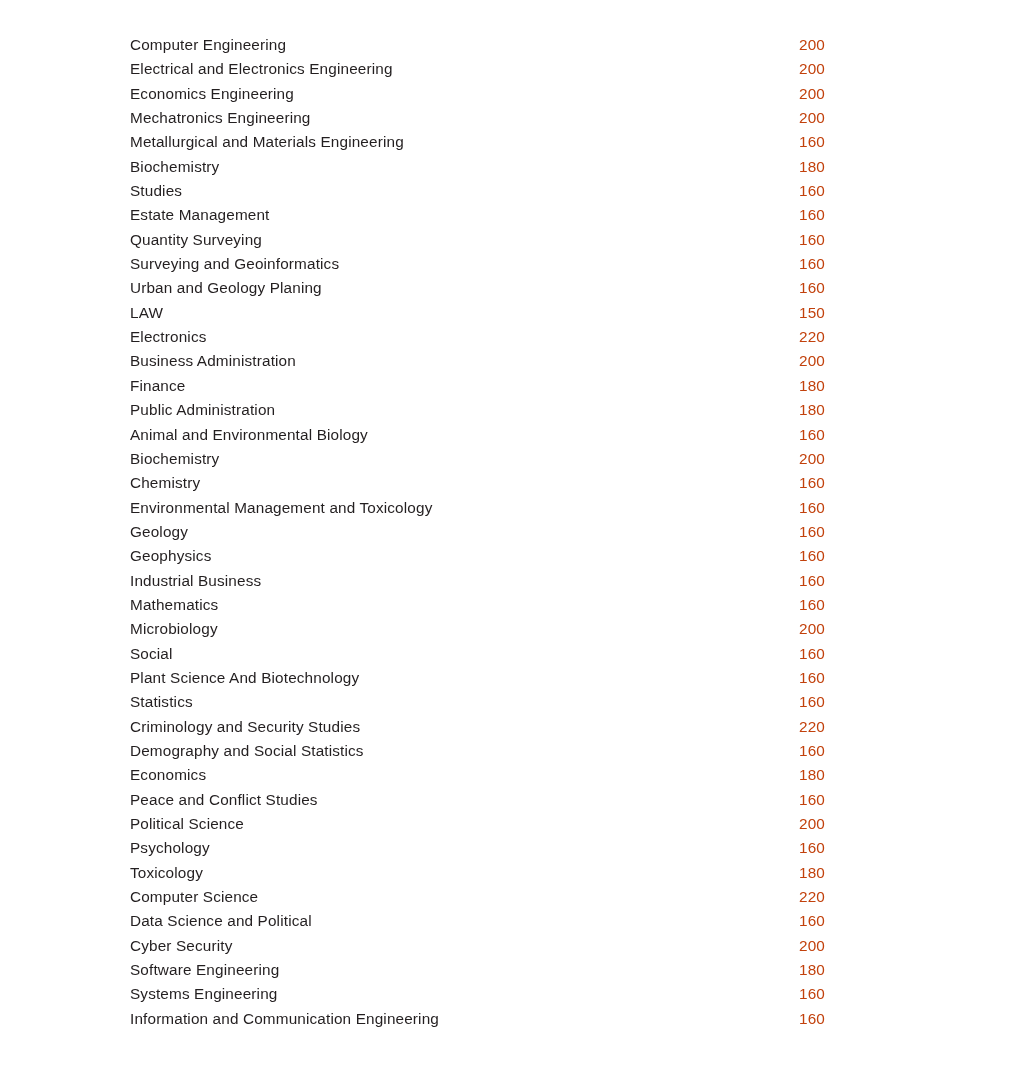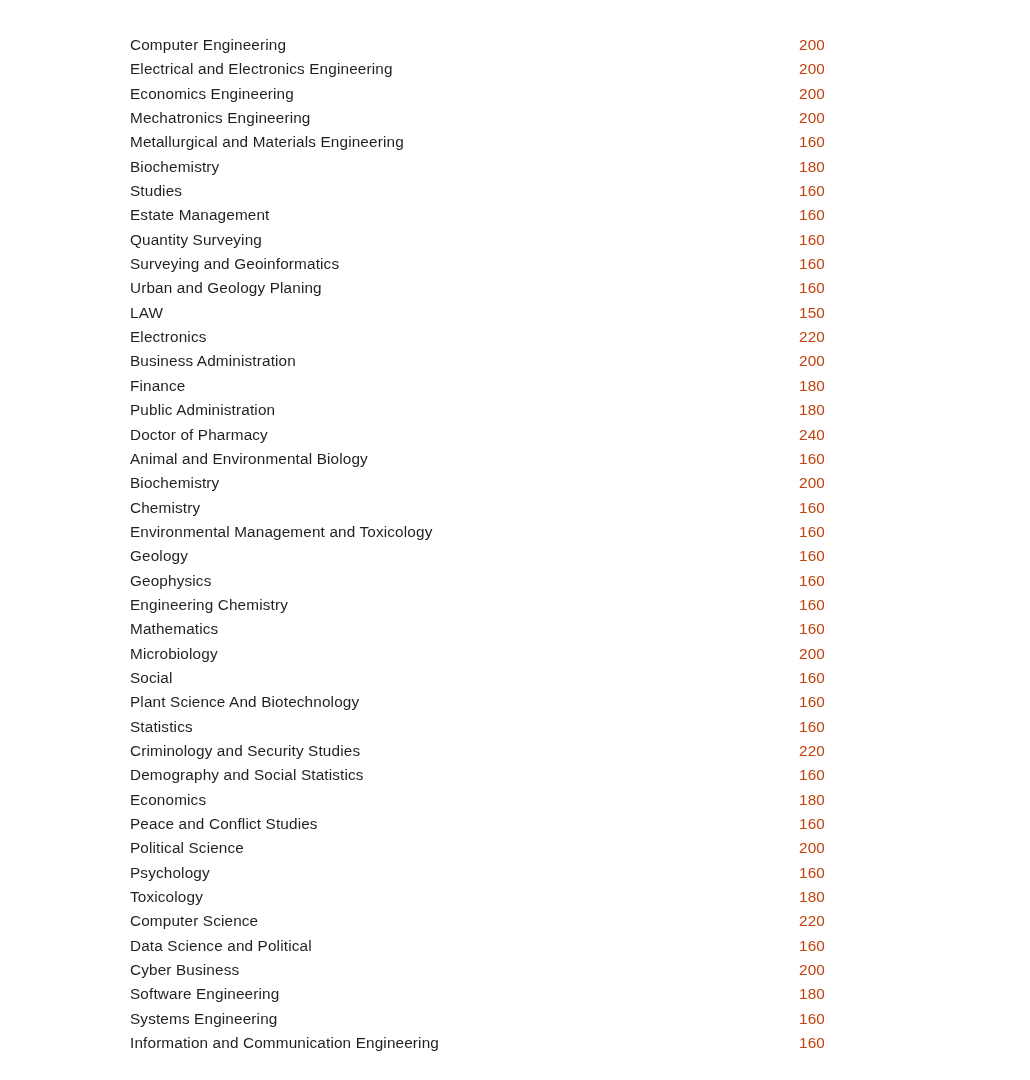--- a/index.html
+++ b/index.html
@@ -117,24 +117,20 @@
       </div>
       <div class="row">
         <span class="row-label">Finance</span>
         <span class="row-value">180</span>
       </div>
       <div class="row">
         <span class="row-label">Public Administration</span>
         <span class="row-value">180</span>
       </div>
       <div class="row">
-        <span class="row-label">Doctor of Pharmacy</span>
-        <span class="row-value">240</span>
-      </div>
-      <div class="row">
         <span class="row-label">Animal and Environmental Biology</span>
         <span class="row-value">160</span>
       </div>
       <div class="row">
         <span class="row-label">Biochemistry</span>
         <span class="row-value">200</span>
       </div>
       <div class="row">
         <span class="row-label">Chemistry</span>
         <span class="row-value">160</span>
@@ -145,21 +141,21 @@
       </div>
       <div class="row">
         <span class="row-label">Geology</span>
         <span class="row-value">160</span>
       </div>
       <div class="row">
         <span class="row-label">Geophysics</span>
         <span class="row-value">160</span>
       </div>
       <div class="row">
-        <span class="row-label">Engineering Chemistry</span>
+        <span class="row-label">Industrial Business</span>
         <span class="row-value">160</span>
       </div>
       <div class="row">
         <span class="row-label">Mathematics</span>
         <span class="row-value">160</span>
       </div>
       <div class="row">
         <span class="row-label">Microbiology</span>
         <span class="row-value">200</span>
       </div>
@@ -205,21 +201,21 @@
       </div>
       <div class="row">
         <span class="row-label">Computer Science</span>
         <span class="row-value">220</span>
       </div>
       <div class="row">
         <span class="row-label">Data Science and Political</span>
         <span class="row-value">160</span>
       </div>
       <div class="row">
-        <span class="row-label">Cyber Business</span>
+        <span class="row-label">Cyber Security</span>
         <span class="row-value">200</span>
       </div>
       <div class="row">
         <span class="row-label">Software Engineering</span>
         <span class="row-value">180</span>
       </div>
       <div class="row">
         <span class="row-label">Systems Engineering</span>
         <span class="row-value">160</span>
       </div>

